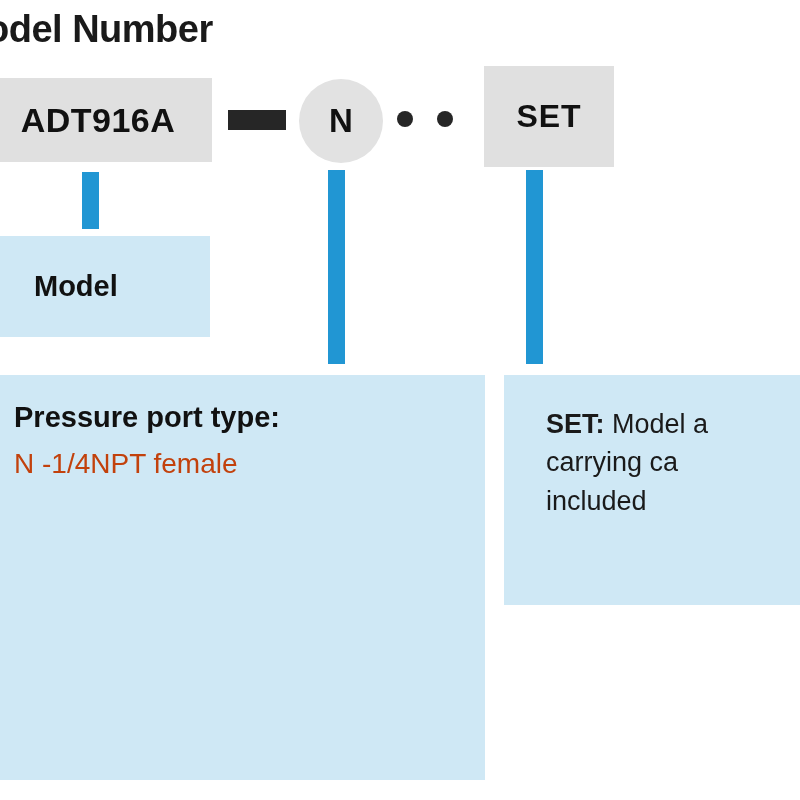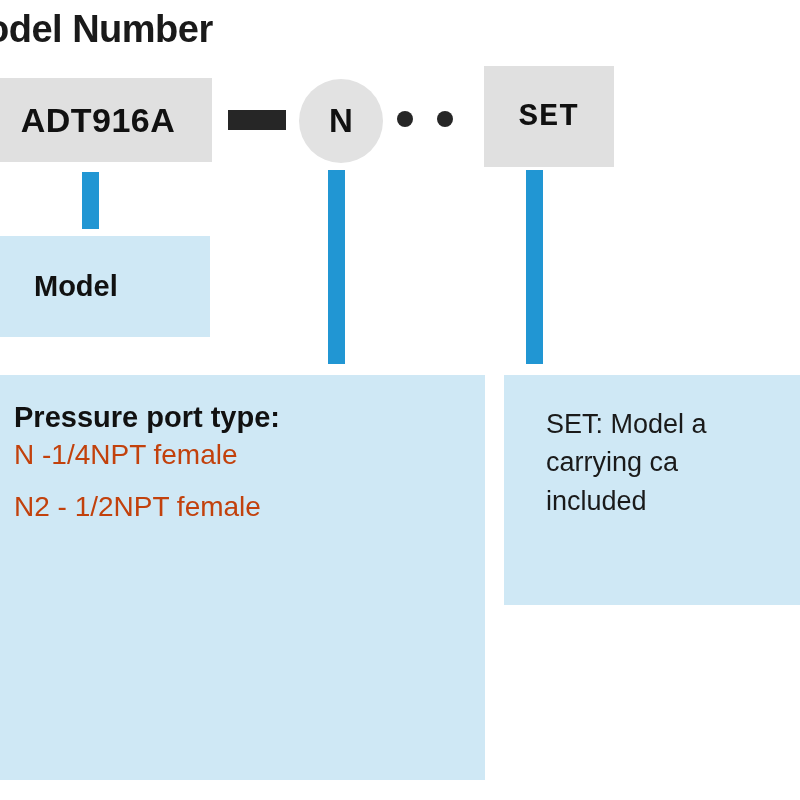--- a/index.html
+++ b/index.html
@@ -52,21 +52,20 @@
     font-size: 34px;
     letter-spacing: 0.5px;
   }
   #box-set {
     left: 484px;
     top: 66px;
     width: 130px;
     height: 101px;
     font-size: 32px;
     letter-spacing: 1px;
-    font-family: Liberation Mono, monospace;
   }
   #circle-port {
     position: absolute;
     left: 299px;
     top: 79px;
     width: 84px;
     height: 84px;
     border-radius: 50%;
     background: #e2e2e2;
     display: flex;
@@ -129,21 +128,21 @@
     left: -16px;
     top: 375px;
     width: 501px;
     height: 405px;
     padding: 26px 0 0 30px;
   }
   #panel-port .panel-title {
     font-size: 29px;
     font-weight: bold;
     color: #111111;
-    margin-bottom: 7px;
+    margin-bottom: 16px;
     white-space: nowrap;
   }
   #panel-port .opt {
     font-size: 28px;
     color: #c2410c;
     line-height: 1;
     margin-bottom: 24px;
     white-space: nowrap;
   }
   #panel-set {
@@ -154,21 +153,21 @@
     padding: 30px 0 0 42px;
     overflow: hidden;
   }
   #panel-set .set-text {
     font-size: 27px;
     color: #1a1a1a;
     line-height: 1.42;
     white-space: nowrap;
   }
   #panel-set .set-lead {
-    font-weight: normal;
+    font-weight: bold;
   }
 </style>
 </head>
 <body>
 
 <div id="stage">
 
   <div class="title">odel Number</div>
 
   <div class="code-box" id="box-model">
@@ -192,21 +191,20 @@
   <div class="connector" id="conn-port"></div>
   <div class="connector" id="conn-set"></div>
 
   <div class="panel" id="panel-model">
     <div class="panel-title">Model</div>
   </div>
 
   <div class="panel" id="panel-port">
     <div class="panel-title">Pressure port type:</div>
     <div class="opt">N -1/4NPT female</div>
-    <div class="opt">N2 - 1/2NPT female</div>
   </div>
 
   <div class="panel" id="panel-set">
     <div class="set-text"><span class="set-lead">SET:</span><span> Model a</span></div>
     <div class="set-text">carrying ca</div>
     <div class="set-text">included</div>
   </div>
 
 </div>
 

